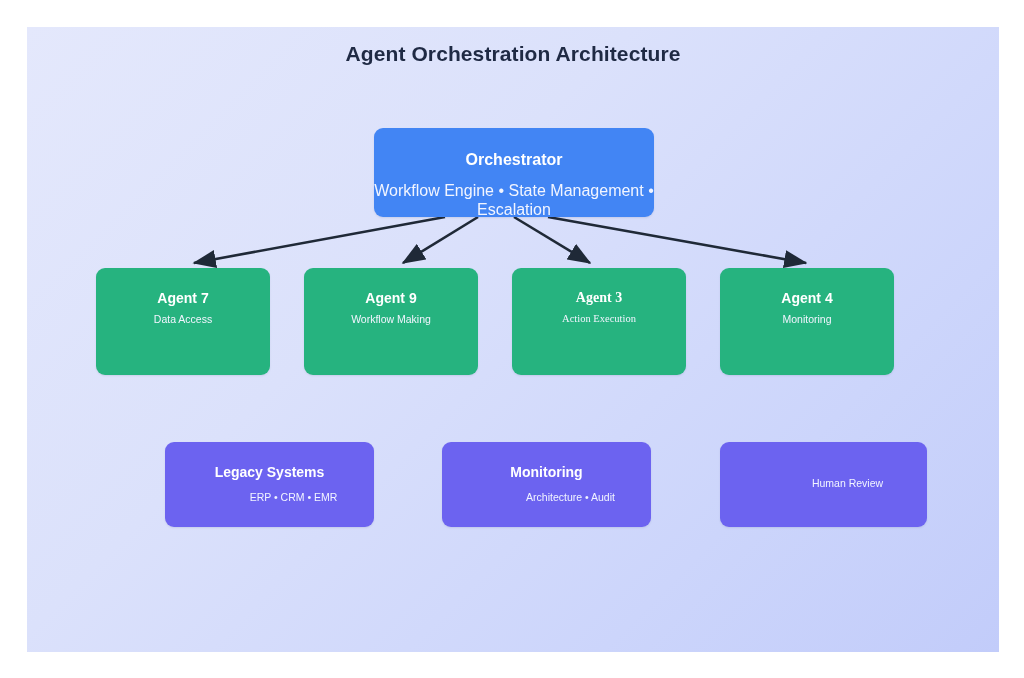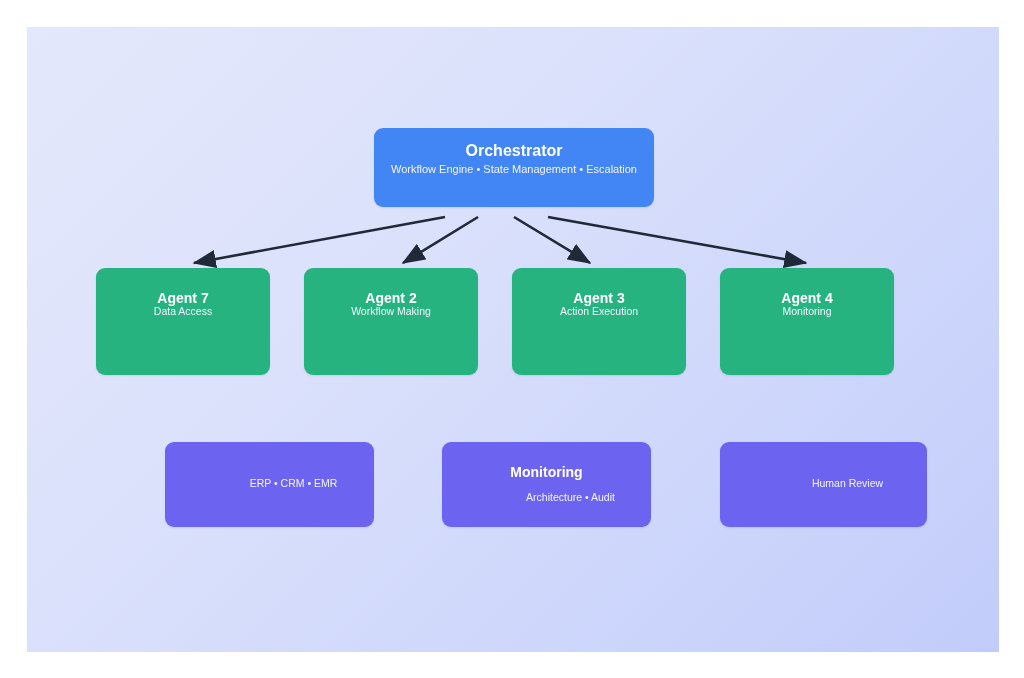--- a/index.html
+++ b/index.html
@@ -66,58 +66,59 @@
     font-weight: normal;
     line-height: 1.2;
     color: #f2f5ff;
   }
 
   
   #node-orchestrator {
     left: 347px;
     top: 101px;
     width: 280px;
-    height: 79px;
+    height: 89px;
     background: #4285f4;
-    padding-top: 15px;
+    padding-top: 24px;
   }
   #node-orchestrator .node-title { font-size: 16px; }
-  #node-orchestrator .node-subtitle { margin-top: 4px; font-size: 11px; }
+  #node-orchestrator .node-subtitle { margin-top: 13px; font-size: 16px; }
 
   
   .node-agent {
     top: 241px;
     width: 174px;
     height: 107px;
     background: #26b37f;
     padding-top: 23px;
   }
-  .node-agent .node-subtitle { margin-top: 0; }
+  .node-agent .node-subtitle { margin-top: 8px; }
   #node-agent-1 { left: 69px; }
   #node-agent-2 { left: 277px; }
-  #node-agent-3 { left: 485px; }
+  #node-agent-3 { left: 485px; font-family: Liberation Serif, serif; }
   #node-agent-4 { left: 693px; }
 
   
   .node-support {
     top: 415px;
     height: 85px;
     background: #6c63f0;
     padding-top: 23px;
   }
   .node-support .node-subtitle { margin-top: 12px; margin-left: 48px; }
   #node-legacy-systems { left: 138px; width: 209px; }
   #node-monitoring    { left: 415px; width: 209px; }
   #node-escalation    { left: 693px; width: 207px; }
 </style>
 </head>
 <body>
 
 <div id="diagram-canvas">
 
+  <div id="diagram-title">Agent Orchestration Architecture</div>
 
   <svg id="connector-layer" viewBox="0 0 972 625">
     <defs>
       <marker id="arrowhead" markerWidth="9" markerHeight="7" refX="8.4" refY="3.5" orient="auto" markerUnits="strokeWidth">
         <path d="M 0 0 L 9 3.5 L 0 7 z" fill="#1f2937"></path>
       </marker>
     </defs>
     <line x1="418" y1="190" x2="167" y2="236" stroke="#1f2937" stroke-width="2.6" marker-end="url(#arrowhead)"></line>
     <line x1="451" y1="190" x2="376" y2="236" stroke="#1f2937" stroke-width="2.6" marker-end="url(#arrowhead)"></line>
     <line x1="487" y1="190" x2="563" y2="236" stroke="#1f2937" stroke-width="2.6" marker-end="url(#arrowhead)"></line>
@@ -128,35 +129,36 @@
     <div class="node-title">Orchestrator</div>
     <div class="node-subtitle">Workflow Engine • State Management • Escalation</div>
   </div>
 
   <div class="node node-agent" id="node-agent-1">
     <div class="node-title">Agent 7</div>
     <div class="node-subtitle">Data Access</div>
   </div>
 
   <div class="node node-agent" id="node-agent-2">
-    <div class="node-title">Agent 2</div>
+    <div class="node-title">Agent 9</div>
     <div class="node-subtitle">Workflow Making</div>
   </div>
 
   <div class="node node-agent" id="node-agent-3">
     <div class="node-title">Agent 3</div>
     <div class="node-subtitle">Action Execution</div>
   </div>
 
   <div class="node node-agent" id="node-agent-4">
     <div class="node-title">Agent 4</div>
     <div class="node-subtitle">Monitoring</div>
   </div>
 
   <div class="node node-support" id="node-legacy-systems">
+    <div class="node-title">Legacy Systems</div>
     <div class="node-subtitle">ERP • CRM • EMR</div>
   </div>
 
   <div class="node node-support" id="node-monitoring">
     <div class="node-title">Monitoring</div>
     <div class="node-subtitle">Architecture • Audit</div>
   </div>
 
   <div class="node node-support" id="node-escalation">
     <div class="node-subtitle">Human Review</div>

